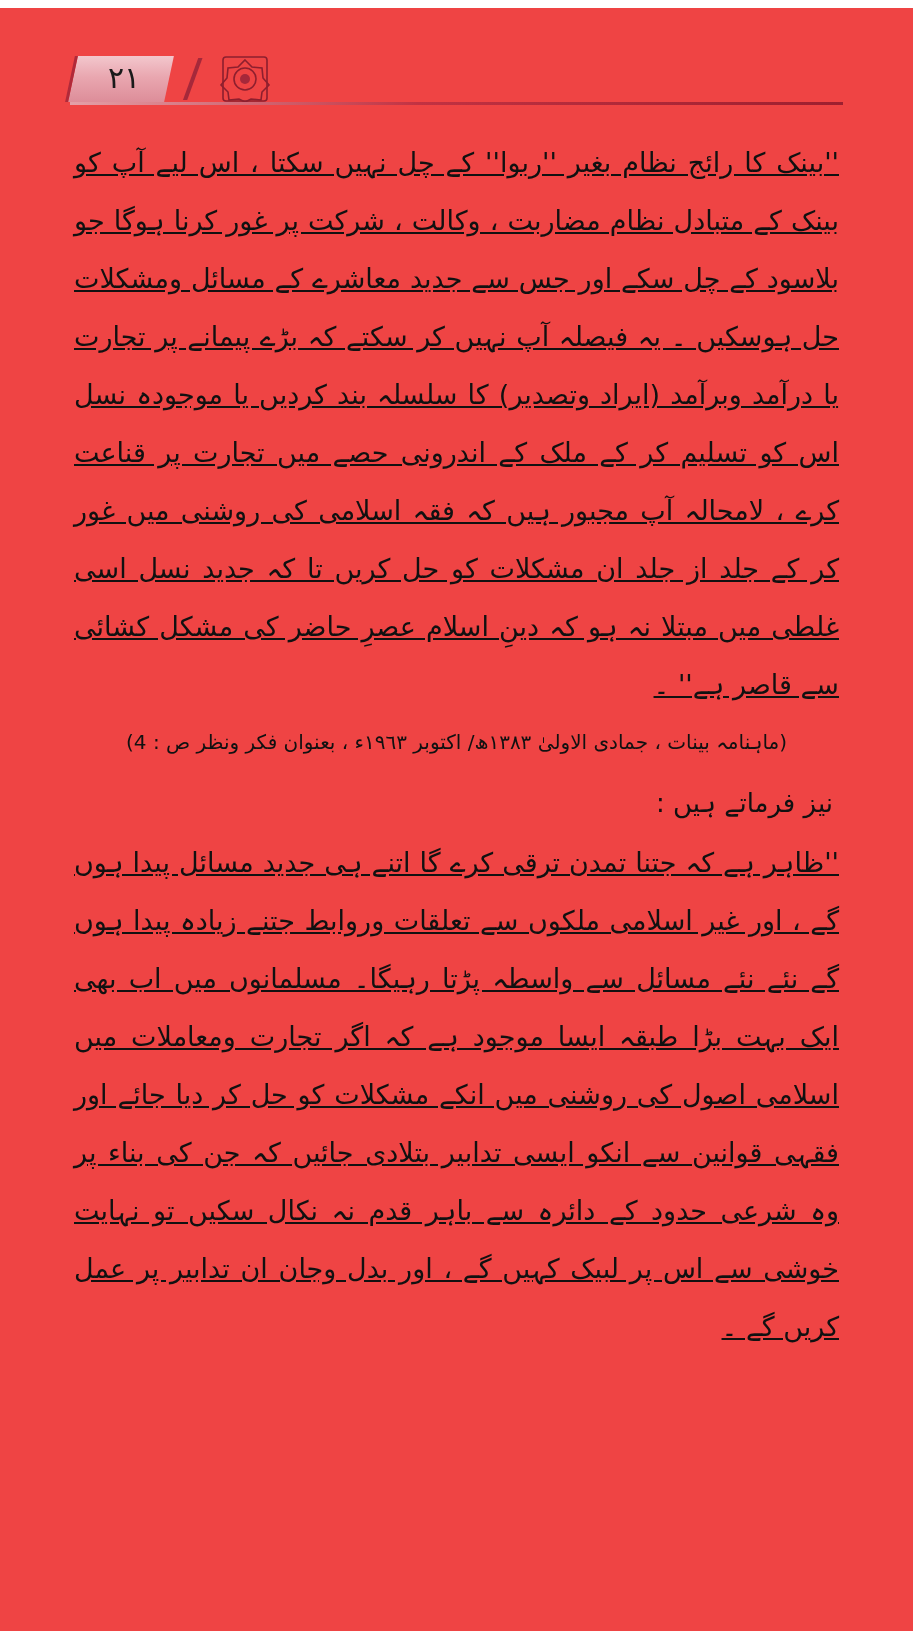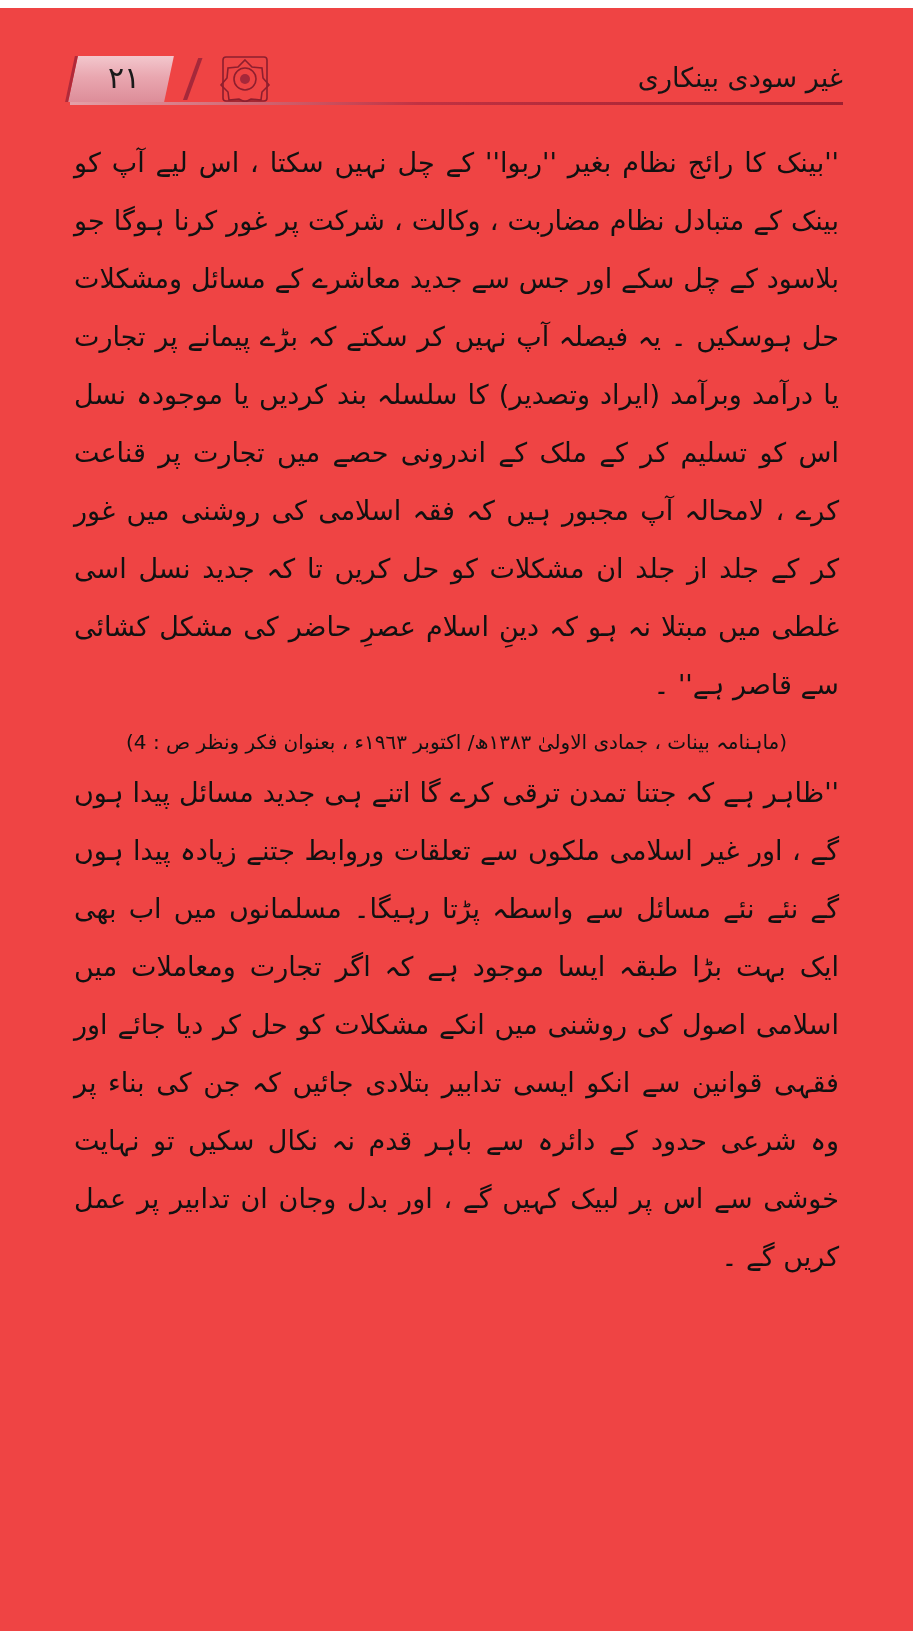--- a/index.html
+++ b/index.html
@@ -100,20 +100,21 @@
     direction: rtl;
     text-align: justify;
     color: #111111;
   }
   .para {
     font-size: 26.5px;
     line-height: 58px;
     margin: 0 0 6px 0;
     text-align: justify;
     text-justify: inter-word;
+    text-decoration: underline;
   }
   .para.quote {
     font-size: 27px;
   }
   .para.indent {
     text-indent: 34px;
   }
   .citation {
     font-size: 20px;
     line-height: 44px;
@@ -141,29 +142,29 @@
     <div class="header-medallion">
       <svg width="54" height="50" viewBox="0 0 54 50" aria-hidden="true">
         <g stroke="#8d1f2e" fill="none" stroke-width="1.6">
           <rect x="5" y="3" width="44" height="44" rx="3"></rect>
           <polygon points="27,6 34,13 44,14 45,24 51,31 44,38 43,46 33,45 27,48 21,45 11,46 10,38 3,31 9,24 10,14 20,13"></polygon>
           <circle cx="27" cy="25" r="11"></circle>
           <circle cx="27" cy="25" r="5" fill="#a6283a" stroke="none"></circle>
         </g>
       </svg>
     </div>
-    <div class="header-title">غیر سودی بینکاری</div>
   </div>
   <div class="header-rule"></div>
 
   <div class="content">
 
     <p class="para quote">''بینک کا رائج نظام بغیر ''ربوا'' کے چل نہیں سکتا ، اس لیے آپ کو بینک کے متبادل نظام مضاربت ، وکالت ، شرکت پر غور کرنا ہوگا جو بلاسود کے چل سکے اور جس سے جدید معاشرے کے مسائل ومشکلات حل ہوسکیں ۔ یہ فیصلہ آپ نہیں کر سکتے کہ بڑے پیمانے پر تجارت یا درآمد وبرآمد (ایراد وتصدیر) کا سلسلہ بند کردیں یا موجودہ نسل اس کو تسلیم کر کے ملک کے اندرونی حصے میں تجارت پر قناعت کرے ، لامحالہ آپ مجبور ہیں کہ فقہ اسلامی کی روشنی میں غور کر کے جلد از جلد ان مشکلات کو حل کریں تا کہ جدید نسل اسی غلطی میں مبتلا نہ ہو کہ دینِ اسلام عصرِ حاضر کی مشکل کشائی سے قاصر ہے'' ۔</p>
 
     <p class="citation">(ماہنامہ بینات ، جمادی الاولیٰ ١٣٨٣ھ/ اکتوبر ١٩٦٣ء ، بعنوان فکر ونظر ص : 4)</p>
 
+    <p class="lead">نیز فرماتے ہیں :</p>
 
     <p class="para quote">''ظاہر ہے کہ جتنا تمدن ترقی کرے گا اتنے ہی جدید مسائل پیدا ہوں گے ، اور غیر اسلامی ملکوں سے تعلقات وروابط جتنے زیادہ پیدا ہوں گے نئے نئے مسائل سے واسطہ پڑتا رہیگا۔ مسلمانوں میں اب بھی ایک بہت بڑا طبقہ ایسا موجود ہے کہ اگر تجارت ومعاملات میں اسلامی اصول کی روشنی میں انکے مشکلات کو حل کر دیا جائے اور فقہی قوانین سے انکو ایسی تدابیر بتلادی جائیں کہ جن کی بناء پر وہ شرعی حدود کے دائرہ سے باہر قدم نہ نکال سکیں تو نہایت خوشی سے اس پر لبیک کہیں گے ، اور بدل وجان ان تدابیر پر عمل کریں گے ۔</p>
 
 
   </div>
 
 </div>
 
 </body></html>

